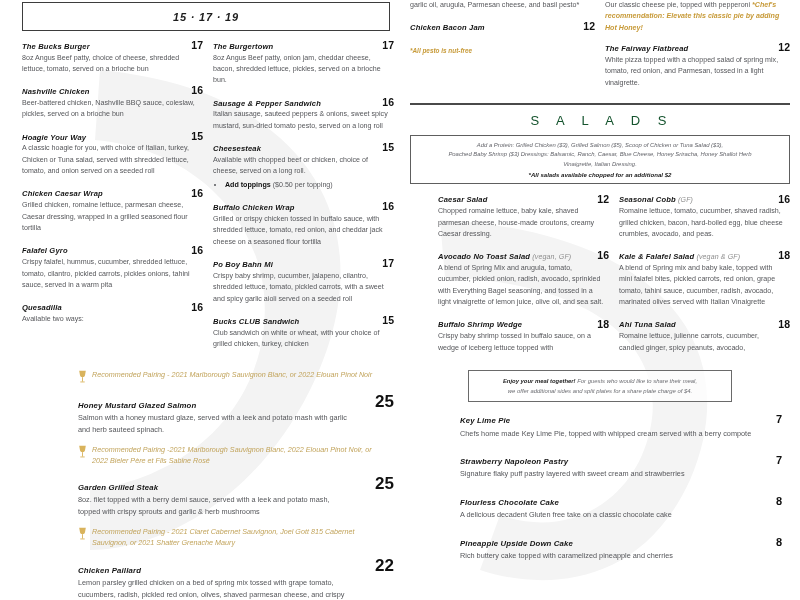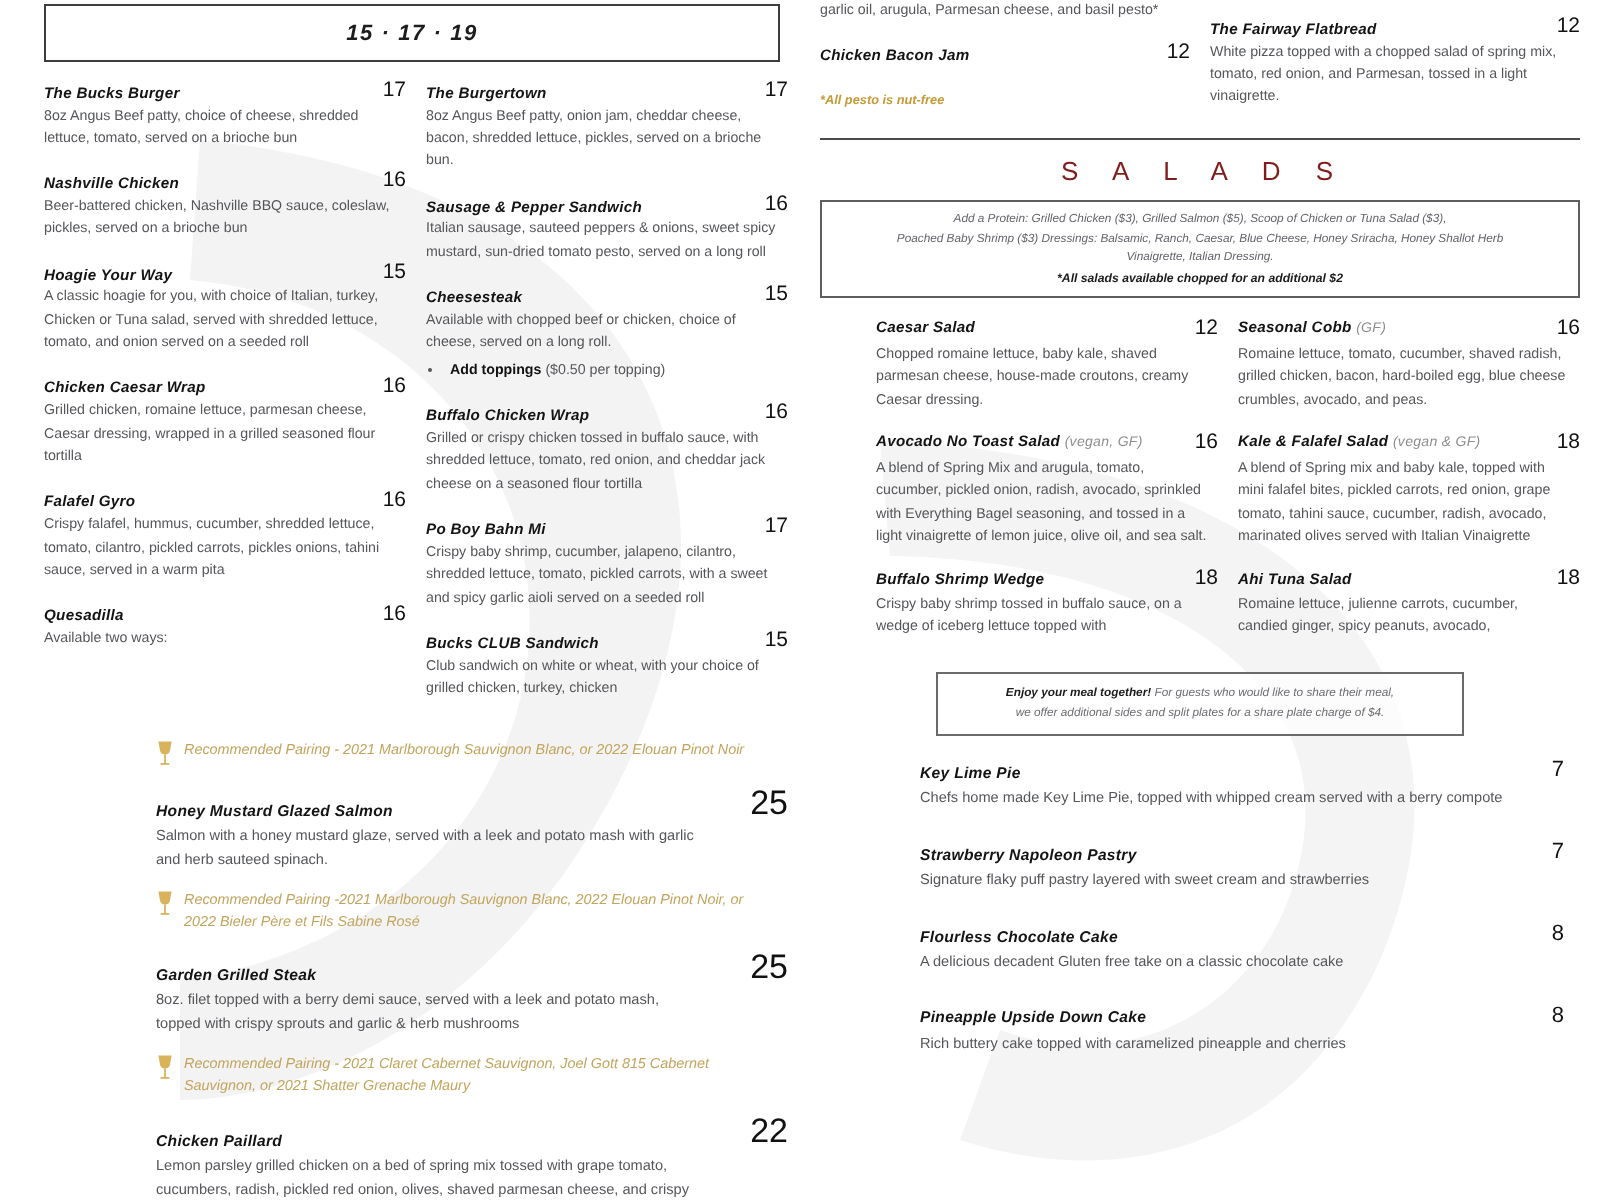--- a/index.html
+++ b/index.html
@@ -91,21 +91,21 @@
     color: #141414;
     line-height: 1.25;
   }
   .item-name .gf {
     font-weight: normal;
     font-style: italic;
     color: #8d8d8d;
     font-size: 7px;
   }
   .item-price {
-    font-weight: normal;
+    font-weight: bold;
     font-size: 10.5px;
     color: #111111;
     flex: 0 0 auto;
     line-height: 1.05;
     padding-left: 4px;
   }
   .item-desc {
     font-size: 7.1px;
     line-height: 1.62;
     color: #55565a;
@@ -138,21 +138,21 @@
   
   .rule {
     height: 1.4px;
     background: #4a4a4a;
     margin: 4px 10px 0 6px;
   }
   .section-title {
     text-align: center;
     font-size: 13px;
     letter-spacing: 7px;
-    color: #7f1d1d;
+    color: #14532d;
     padding: 8px 0 7px 0;
     font-weight: normal;
   }
 
   
   .info-box {
     border: 1.4px solid #5e5e5e;
     margin: 0 10px 0 6px;
     padding: 5px 10px;
     background: rgba(255,255,255,0.7);
@@ -411,20 +411,21 @@
         <div class="item" style="margin-top:10px;">
           <div class="item-head">
             <div class="item-name">Chicken Bacon Jam</div>
             <div class="item-price">12</div>
           </div>
         </div>
         <div class="note-gold" style="margin-top:14px;">*All pesto is nut-free</div>
       </div>
 
       <div class="gcol">
+        <div class="item-desc" style="margin-top:0;"><span>Our classic cheese pie, topped with pepperoni </span><span class="inline-gold">*Chef's recommendation: Elevate this classic pie by adding Hot Honey!</span></div>
         <div class="item" style="margin-top:8px;">
           <div class="item-head">
             <div class="item-name">The Fairway Flatbread</div>
             <div class="item-price">12</div>
           </div>
           <div class="item-desc">White pizza topped with a chopped salad of spring mix, tomato, red onion, and Parmesan, tossed in a light vinaigrette.</div>
         </div>
       </div>
     </div>
 

